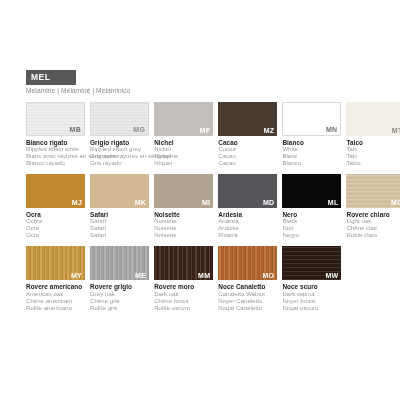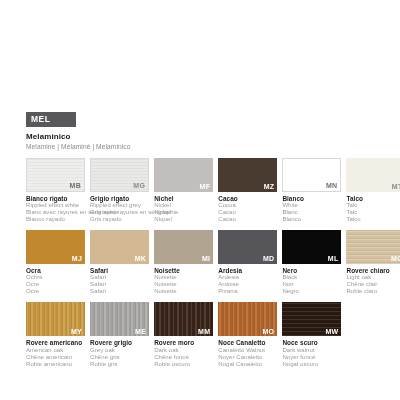--- a/index.html
+++ b/index.html
@@ -2,21 +2,21 @@
 <html><head>
 <meta charset="utf-8">
 <style>
   html,body{margin:0;padding:0;}
   body{
     width:400px;height:400px;background:#ffffff;
     font-family:"Liberation Sans",sans-serif;
     -webkit-font-smoothing:antialiased;overflow:hidden;
   }
   .page{position:relative;width:400px;height:400px;padding:0;box-sizing:border-box;}
-  .content{position:absolute;left:26px;top:66px;width:352px;margin-top:42px;}
+  .content{position:absolute;left:26px;top:66px;width:352px;}
 
   
   .cat-badge{
     display:inline-block;background:#58585a;color:#ffffff;
     font-size:8.5px;font-weight:bold;letter-spacing:.5px;
     padding:3px 6px 3px 5px;min-width:50px;box-sizing:border-box;
     line-height:9px;
   }
   .cat-title{
     font-size:8px;font-weight:bold;color:#1a1a1a;
@@ -77,21 +77,20 @@
     letter-spacing:.05px;white-space:nowrap;
   }
 </style>
 </head>
 <body>
 
 <div class="page">
   <div class="content">
 
     <div class="cat-badge">MEL</div>
-    <div class="cat-title">Melaminico</div>
     <div class="cat-sub">Melamine | Mélaminé | Melaminico</div>
 
     <div id="grid">
         <div class="row">
           <div class="cell">
             <div class="sw bordered" style="background: rgb(237, 237, 236);">
               <div class="tex h-fine"></div>
               <div class="code" style="color: rgb(111, 111, 111);">MB</div>
             </div>
             <div class="cap">

